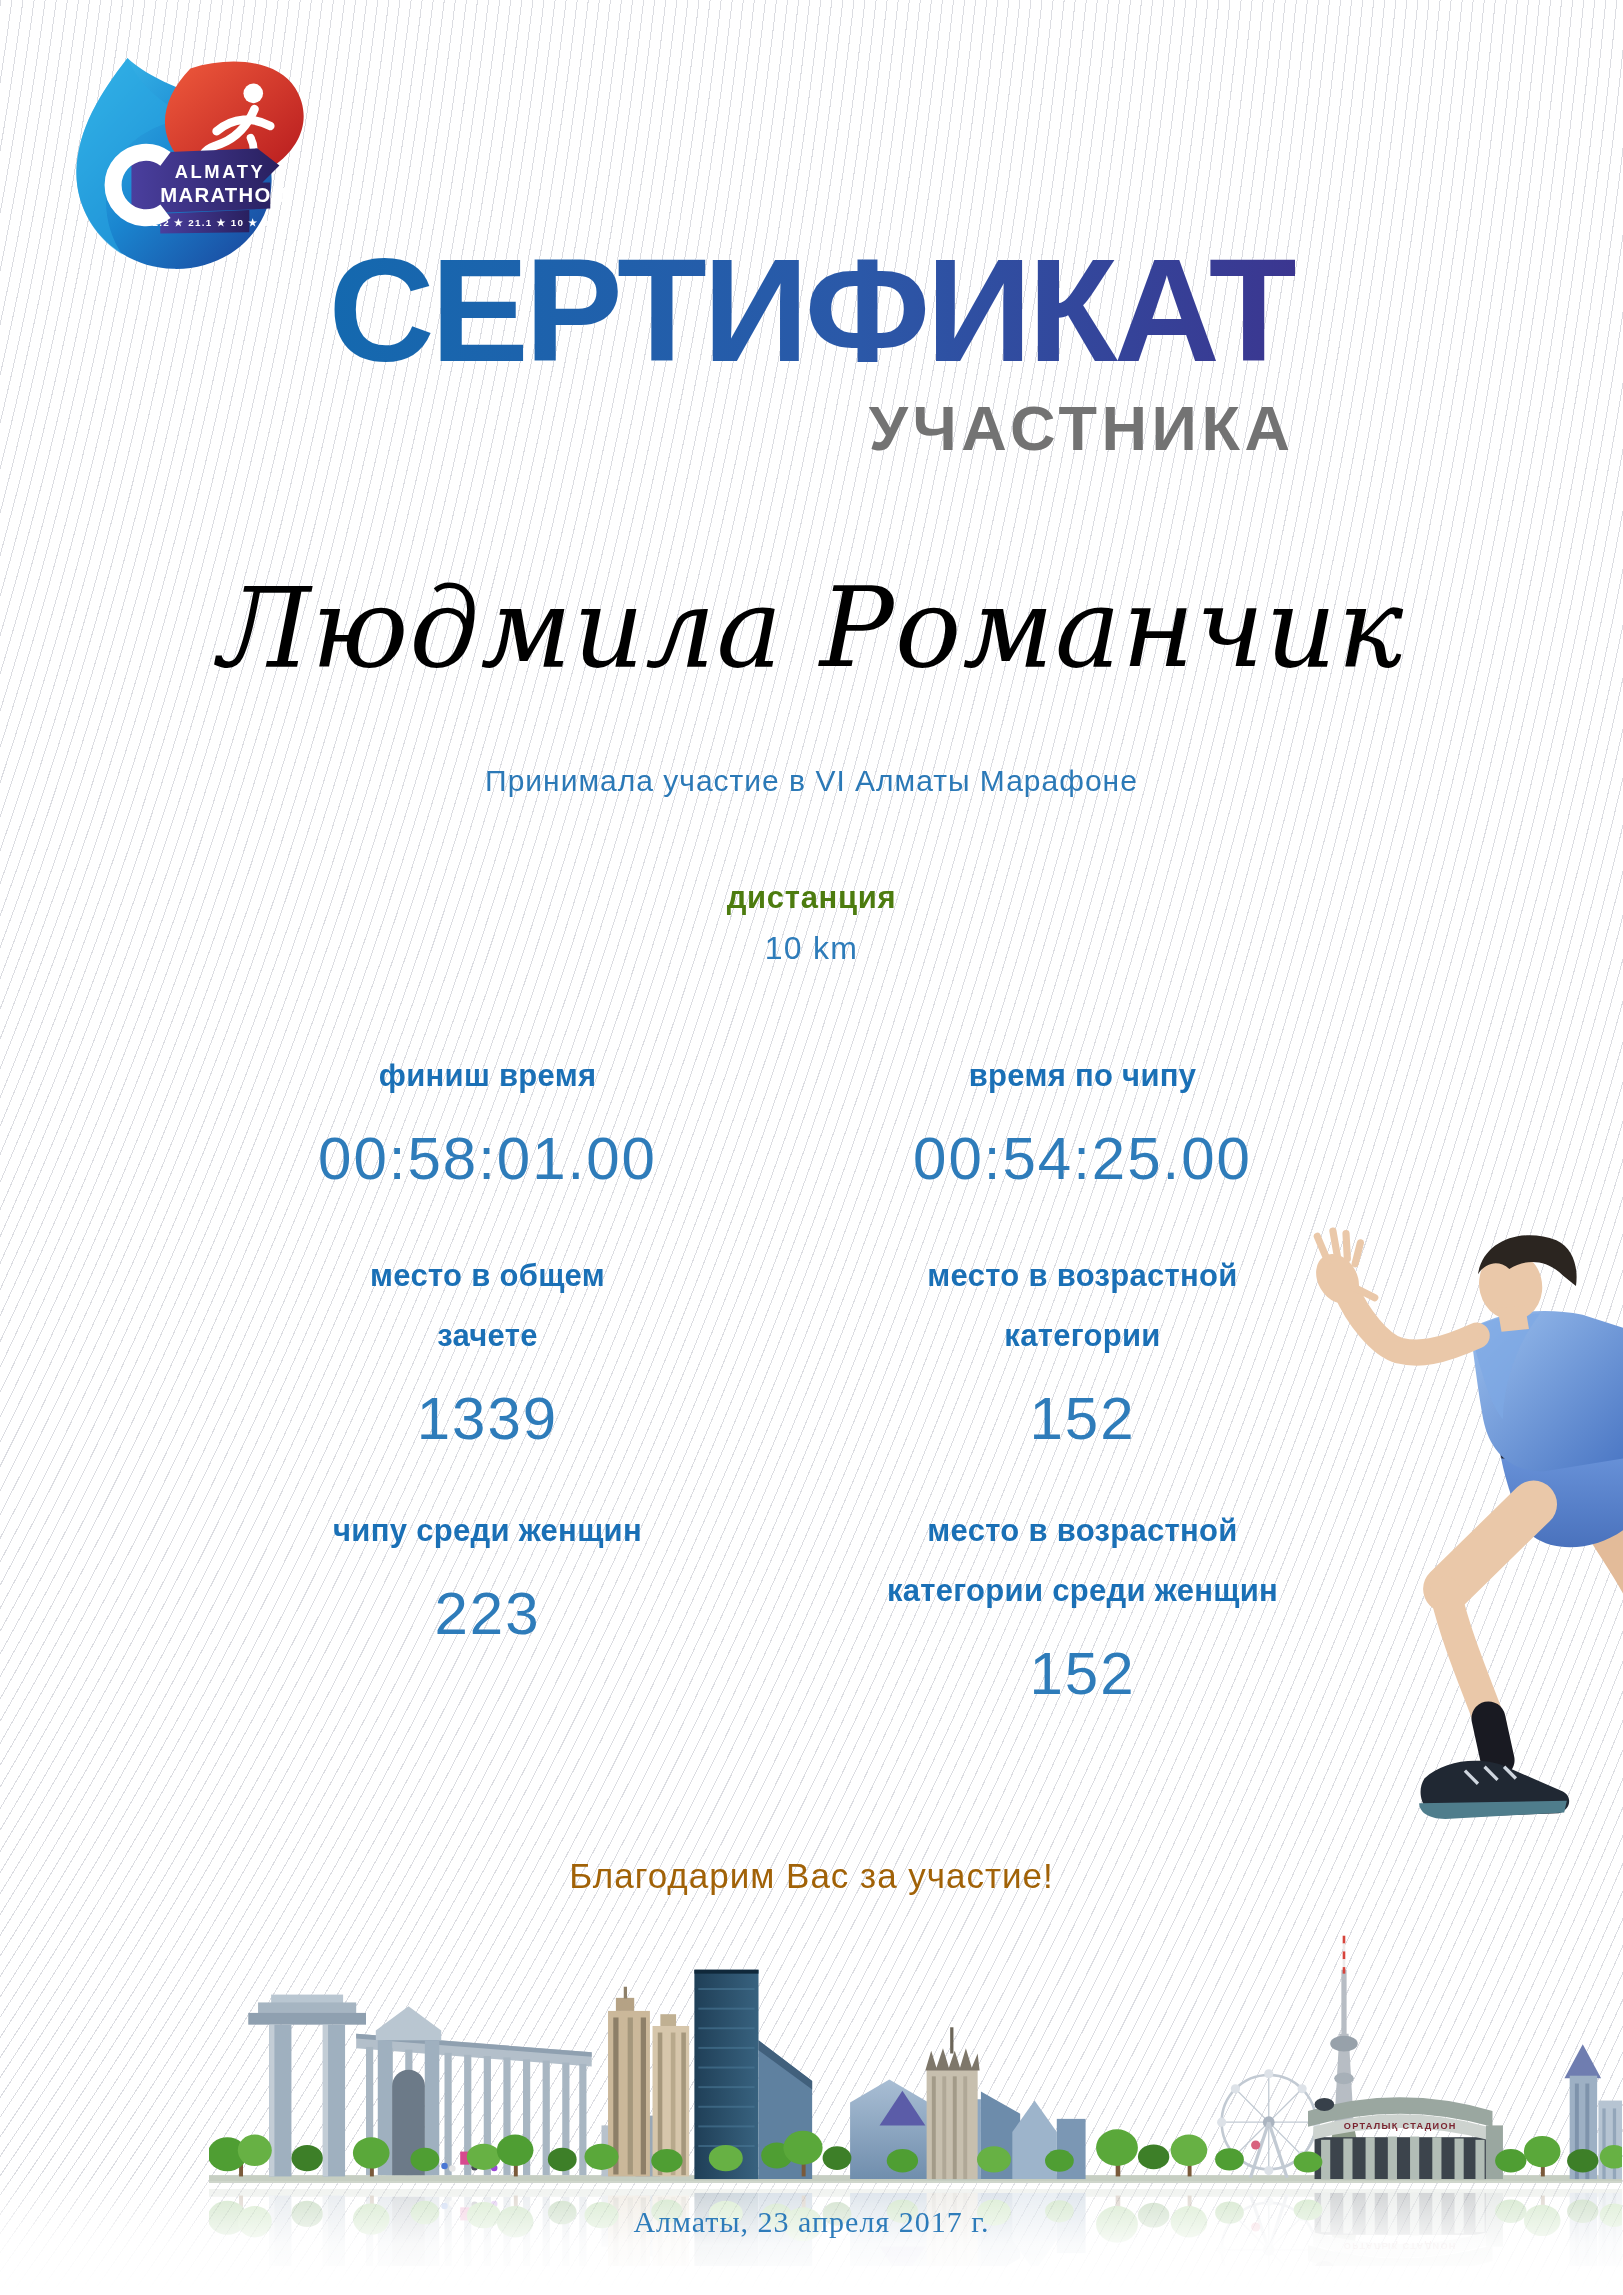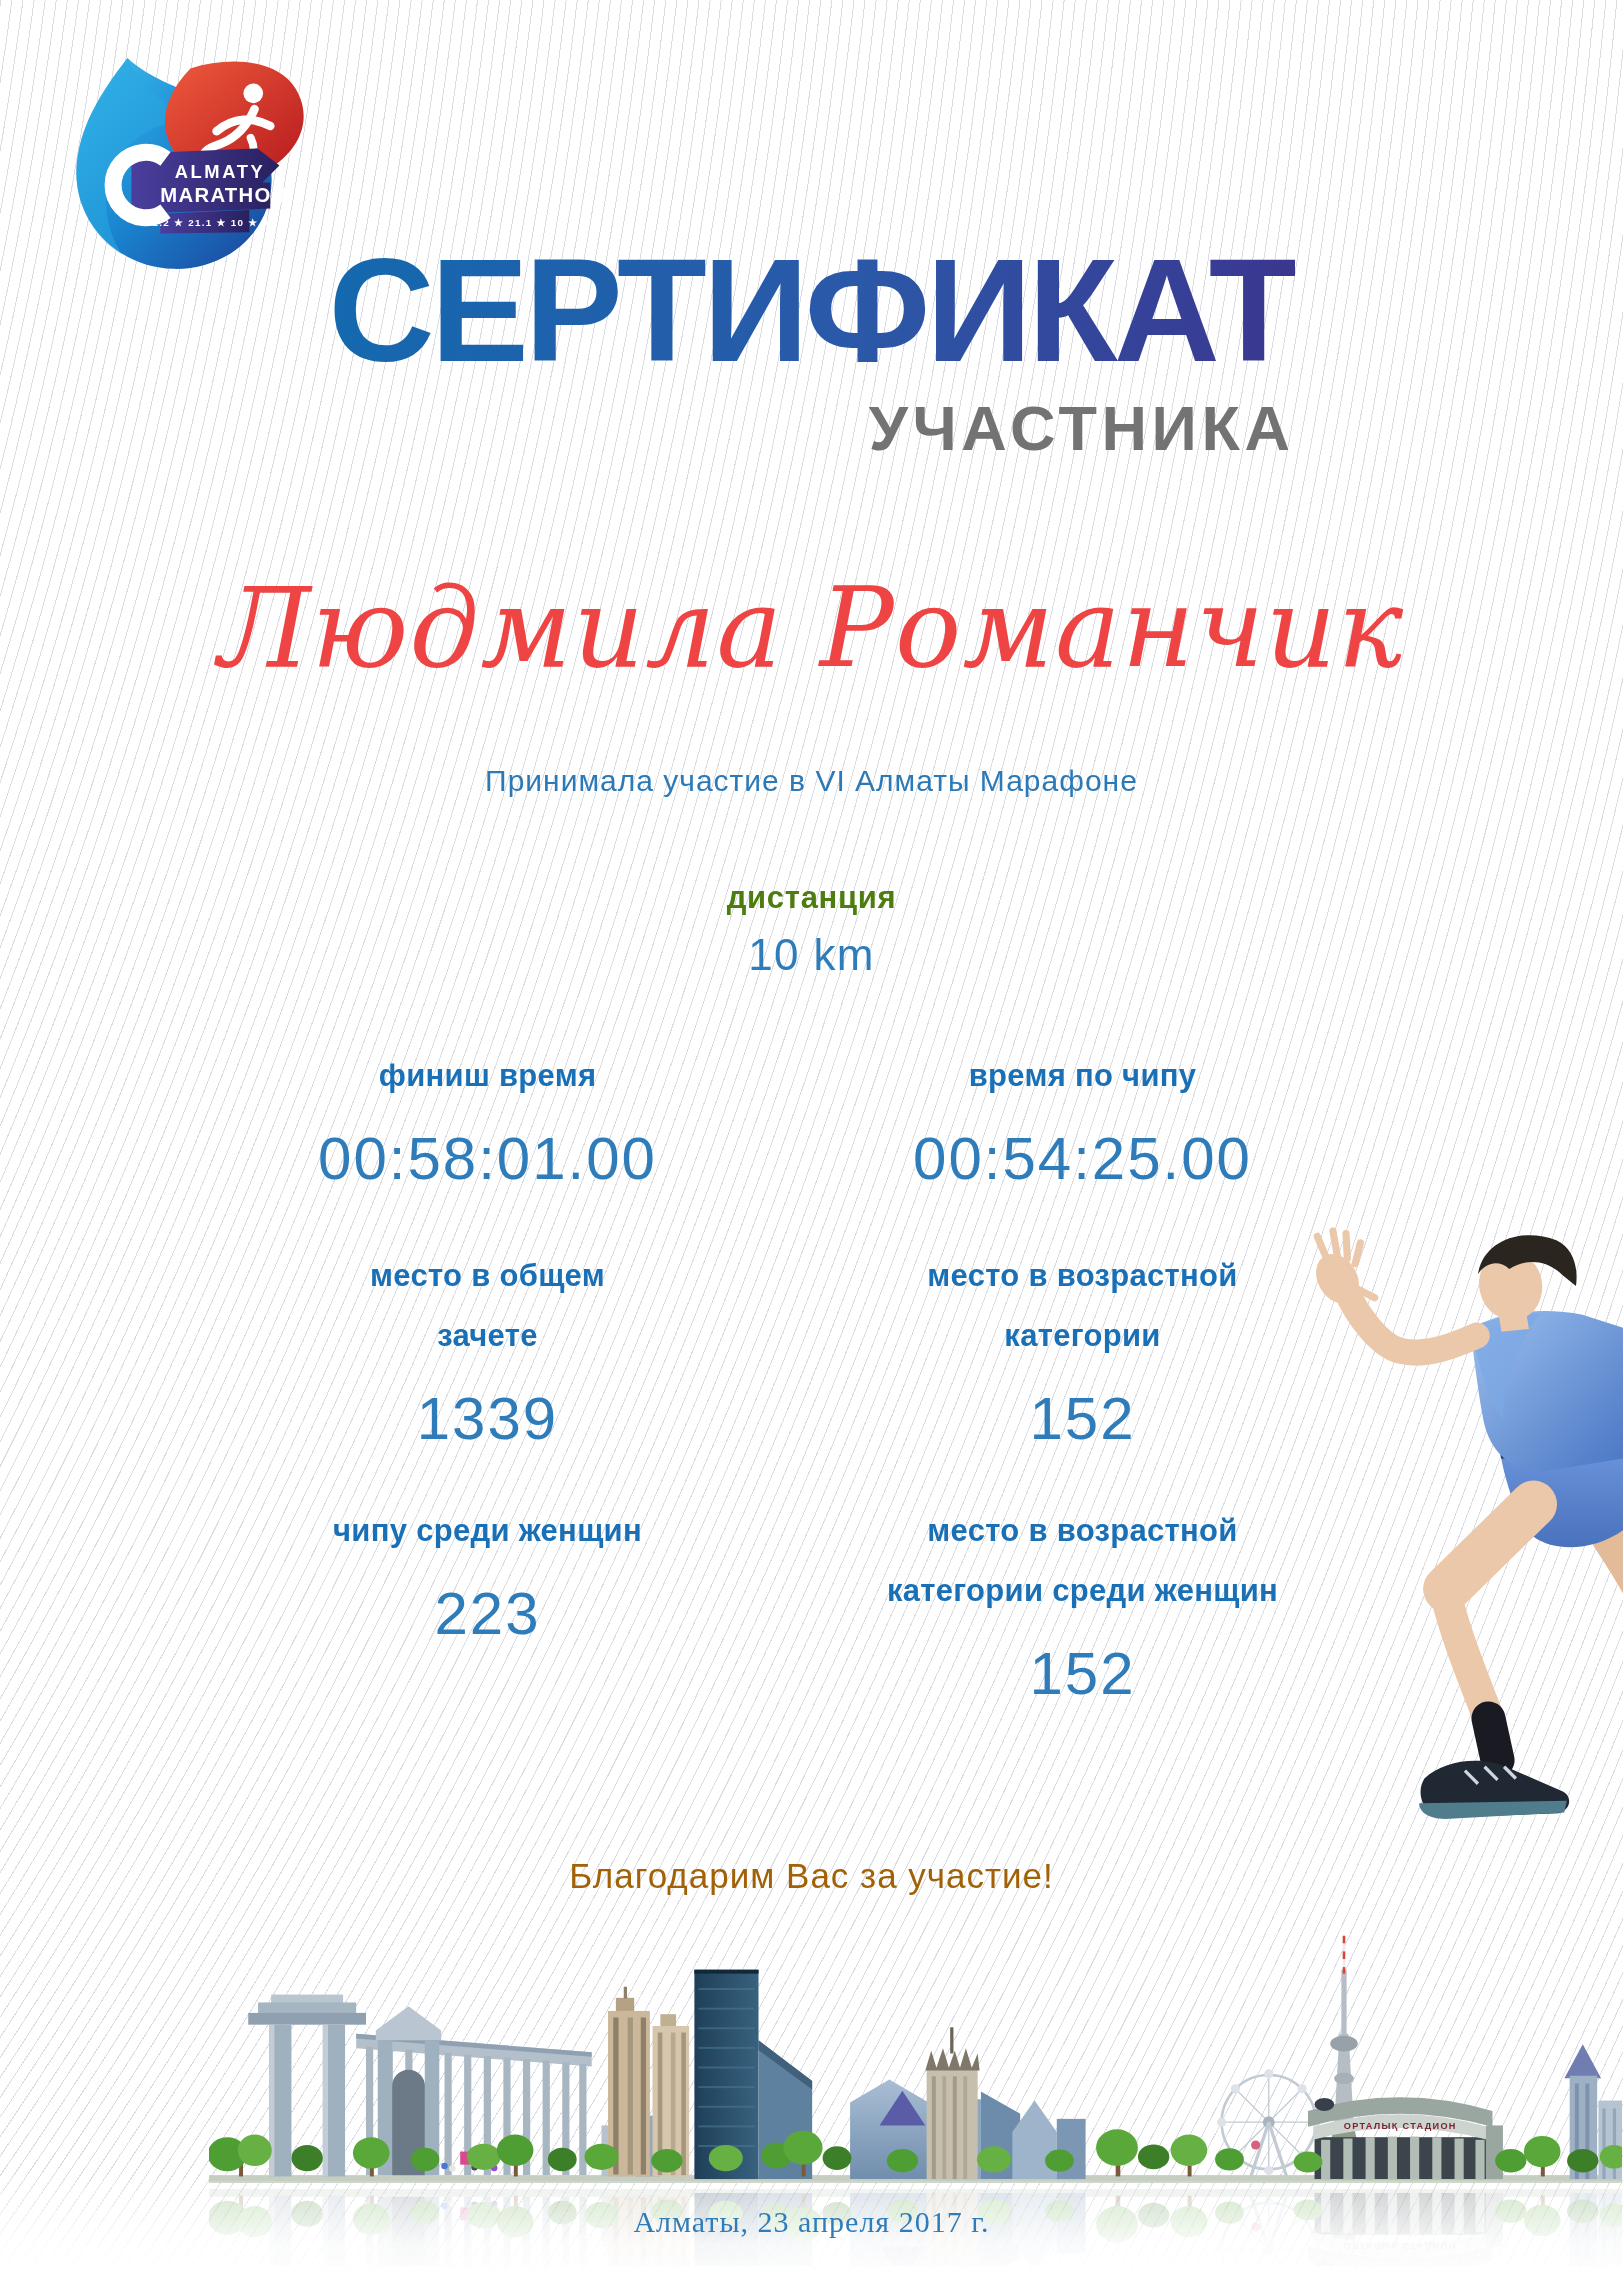--- a/index.html
+++ b/index.html
@@ -15,27 +15,27 @@
   
   #title-block{position:absolute;left:0;top:237px;width:100%;text-align:center;}
   #title-inner{display:inline-block;text-align:right;}
   #title-main{font-size:147px;font-weight:bold;letter-spacing:-3.9px;line-height:1;
     background:linear-gradient(90deg,#1469af 0%,#2b58a8 55%,#3b3690 100%);
     -webkit-background-clip:text;background-clip:text;color:transparent;-webkit-text-fill-color:transparent;
     white-space:nowrap;}
   #title-sub{font-size:63px;font-weight:bold;letter-spacing:4.6px;color:#737373;margin-top:13px;line-height:1;}
   
   #participant-name{position:absolute;left:0;top:557px;width:100%;text-align:center;
-    font-family:"DejaVu Serif",serif;font-style:italic;font-size:110px;line-height:1.3;color:#ef4444;letter-spacing:1.3px;}
+    font-family:"DejaVu Serif",serif;font-style:italic;font-size:110px;line-height:1.3;color:#000000;letter-spacing:1.3px;}
   #participation-line{position:absolute;left:0;top:764px;width:100%;text-align:center;
     font-size:30px;color:#2b79b7;letter-spacing:1px;}
   
   #distance-block{position:absolute;left:0;top:878px;width:100%;text-align:center;}
   .stat-label{font-size:31px;font-weight:bold;color:#4d7c0f;letter-spacing:0.7px;line-height:1.3;}
-  #distance-value{font-size:44px;color:#2e7cba;letter-spacing:1.3px;margin-top:10.5px;line-height:1.2;}
+  #distance-value{font-size:32px;color:#2e7cba;letter-spacing:1.3px;margin-top:10.5px;line-height:1.2;}
   
   .result{position:absolute;text-align:center;}
   .result .label{font-size:31px;font-weight:bold;color:#1a70b6;letter-spacing:0.3px;line-height:1.95;margin:0 auto;}
   .result .value{font-size:60px;color:#2e7cba;letter-spacing:2px;margin-top:14.4px;line-height:1.25;}
   #r0{left:226px;top:1046px;width:523px;}
   #r1{left:788px;top:1046px;width:589px;}
   #r2{left:226px;top:1246px;width:523px;}
   #r3{left:788px;top:1246px;width:589px;}
   #r4{left:226px;top:1501px;width:523px;}
   #r5{left:788px;top:1501px;width:589px;}

